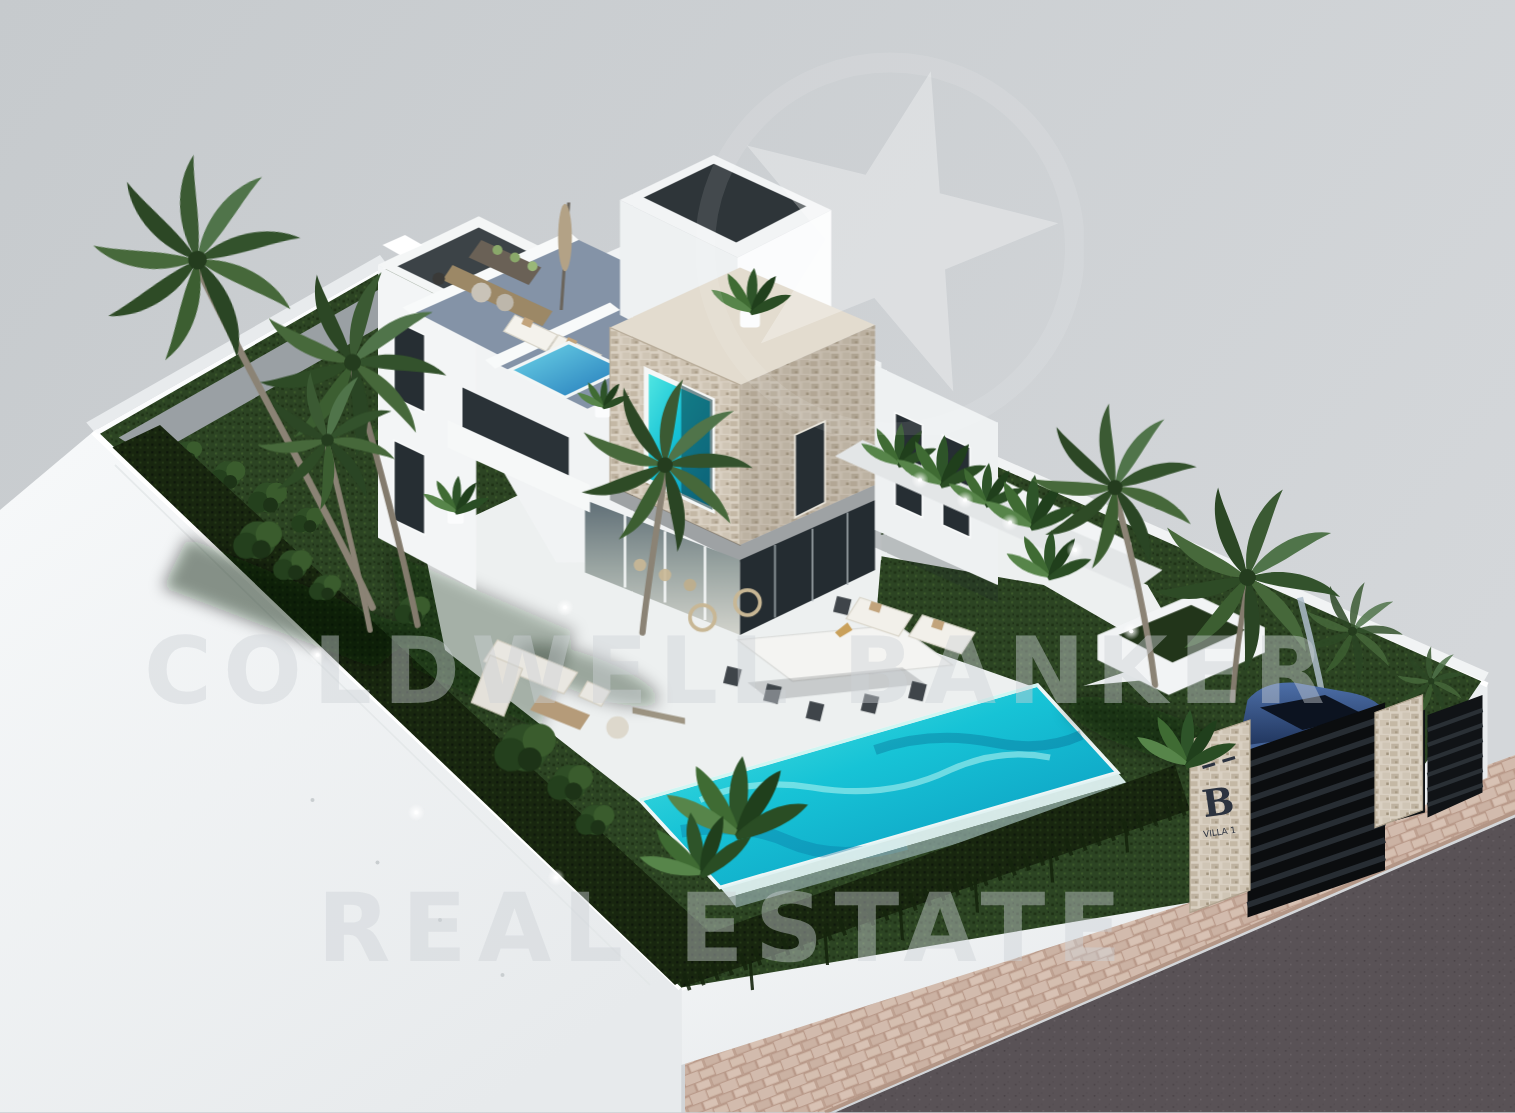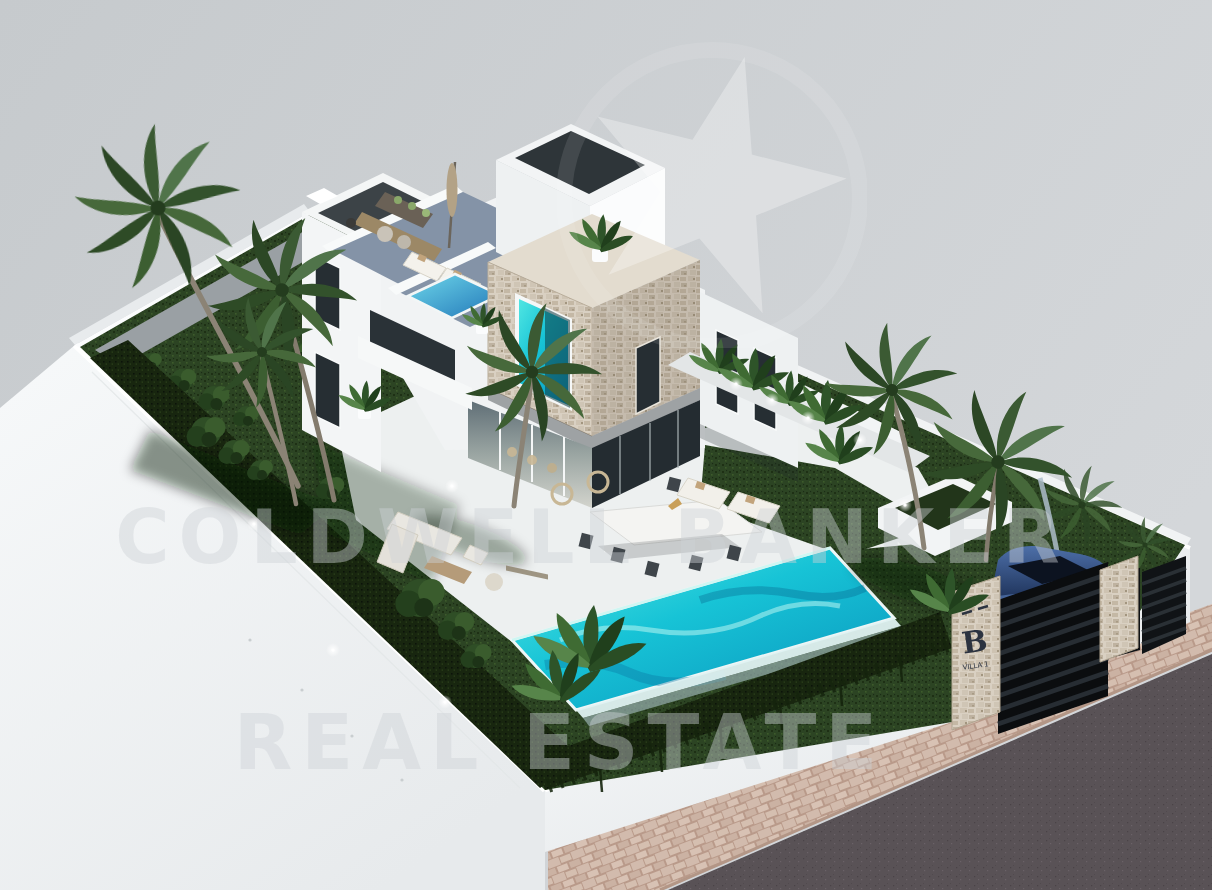--- a/index.html
+++ b/index.html
@@ -3,21 +3,21 @@
 <meta charset="utf-8">
 <style>
   html,body{margin:0;padding:0;background:#c9cdd1;}
   .canvas{position:relative;width:1212px;height:890px;overflow:hidden;font-family:"DejaVu Sans",sans-serif;}
   .canvas svg.scene{position:absolute;inset:0;display:block;}
   #watermark{position:absolute;inset:0;pointer-events:none;color:rgba(205,210,214,0.44);
              font-family:"DejaVu Sans",sans-serif;font-weight:700;}
   .wm{position:absolute;white-space:nowrap;transform:translateX(-50%);}
   .wm1{top:494px;left:592px;font-size:74px;letter-spacing:9px;}
   .wm2{top:624px;left:655px;font-size:76px;letter-spacing:11px;}
-  .wm3{top:698px;left:560px;font-size:76px;letter-spacing:9px;}
+  .wm3{top:698px;left:580px;font-size:76px;letter-spacing:9px;}
   #wmstar{position:absolute;left:557px;top:38px;}
 </style>
 </head>
 <body>
 
 <div class="canvas">
 <svg class="scene" width="1212" height="890" viewBox="0 0 1212 890">
   <defs>
     <linearGradient id="bgGrad" x1="0" y1="0" x2="1" y2="0.55">
       <stop offset="0" stop-color="#c6cacd"></stop>

